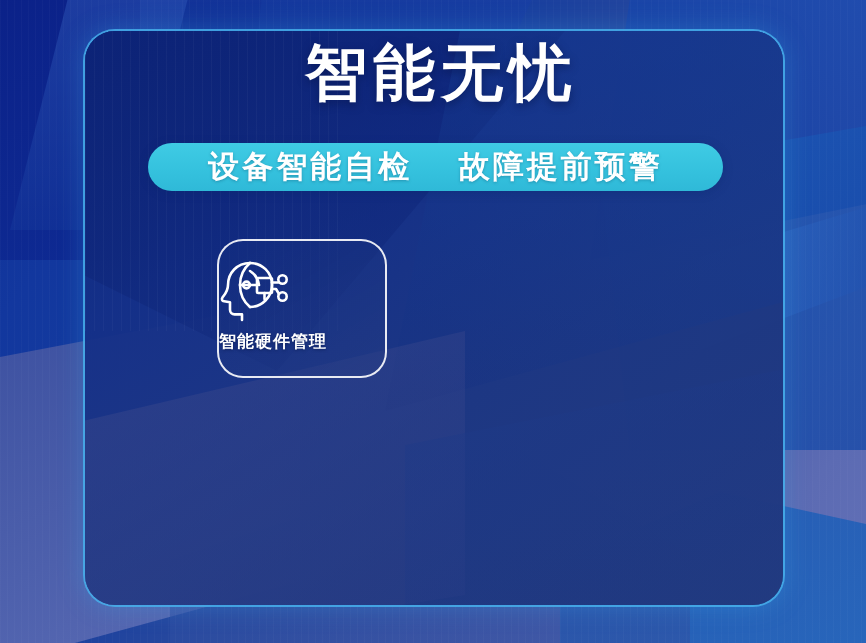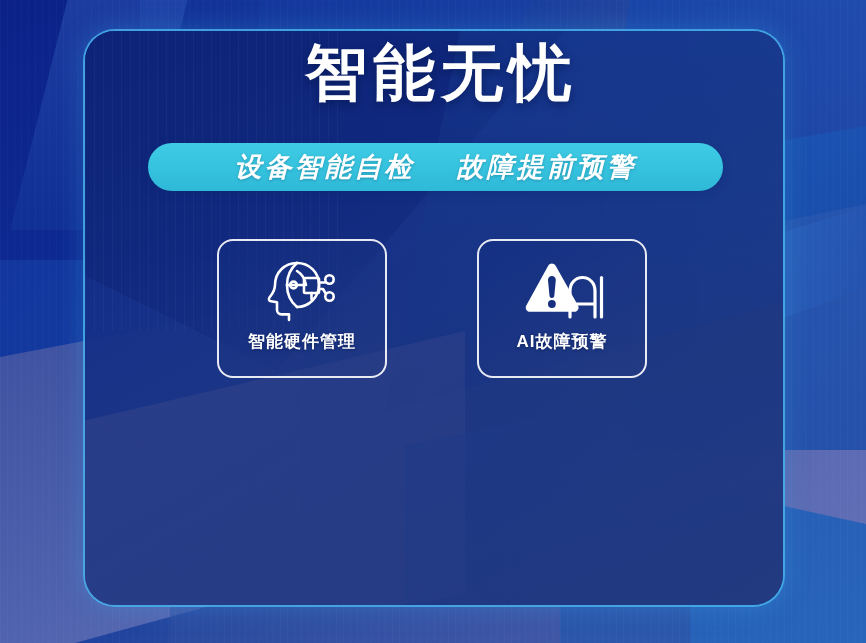--- a/index.html
+++ b/index.html
@@ -80,37 +80,36 @@
     line-height:1.08;
   }
   .subpill{
     position:absolute;left:148px;top:143px;width:575px;height:48px;
     border-radius:24px;
     background:linear-gradient(180deg,#3fcbe4 0%,#35c2de 55%,#2fb9d8 100%);
     display:flex;align-items:center;justify-content:center;
     box-shadow:0 2px 10px rgba(10,40,110,.35);
   }
   .subpill span{
-    color:#ffffff;font-size:27px;font-weight:700;letter-spacing:3px;
+    color:#ffffff;font-size:31px;font-weight:700;letter-spacing:3px;
     white-space:pre;
     text-shadow:0 1px 3px rgba(12,70,100,.35);
-    font-style:italic;
   }
 
   
   .grid{
     position:absolute;left:217px;top:239px;
     display:grid;grid-template-columns:170px 170px;grid-template-rows:139px 139px;
     column-gap:90px;row-gap:32px;
   }
   .card{
     position:relative;
     border:2px solid rgba(255,255,255,.9);
-    border-radius:16px;
-    display:flex;flex-direction:column;align-items:center;justify-content:flex-start;
+    border-radius:26px;
+    display:flex;flex-direction:column;align-items:flex-start;justify-content:flex-start;
     background:linear-gradient(150deg,rgba(18,45,128,.55),rgba(40,62,132,.45));
     overflow:hidden;
   }
   .card .icon{
     margin-top:13px;height:74px;display:flex;align-items:center;justify-content:center;
   }
   .card .clabel{
     color:#fff;font-size:17px;font-weight:700;letter-spacing:1px;
     margin-top:2px;text-shadow:0 1px 3px rgba(6,22,72,.6);
     white-space:nowrap;
@@ -168,30 +167,15 @@
           <circle cx="63.5" cy="21.5" r="4.2"></circle>
           <circle cx="63.5" cy="38.5" r="4.2"></circle>
           <path d="M45.5 35 v6"></path>
         </svg>
       </div>
       <div class="clabel">智能硬件管理</div>
     </div>
 
 
 
-    <div class="card">
-      <div class="icon">
-        <svg width="84" height="64" viewBox="0 0 84 64" fill="none">
-          <g stroke="#ffffff" stroke-width="3.2" fill="none" stroke-linejoin="round" stroke-linecap="round">
-            <path d="M50 58 V32 c0 -8 5.5 -13.5 12.5 -13.5 S75 24 75 32 v26"></path>
-            <path d="M51.5 45 H73.5"></path>
-            <path d="M81.5 18.5 V58"></path>
-          </g>
-          <path d="M28.3 6.5 c1.6 -2.8 5.6 -2.8 7.2 0 L58 46.5 c1.6 2.8 -0.4 6.3 -3.6 6.3 H9.9 c-3.2 0 -5.2 -3.5 -3.6 -6.3 z" fill="#ffffff"></path>
-          <path d="M31.9 17 c2.3 0 4.1 1.9 3.9 4.2 l-1.5 15.5 c-0.1 1.3 -1.2 2.3 -2.4 2.3 s-2.3 -1 -2.4 -2.3 L28 21.2 c-0.2 -2.3 1.6 -4.2 3.9 -4.2 z" fill="#16307f"></path>
-          <circle cx="31.9" cy="45" r="3.9" fill="#16307f"></circle>
-        </svg>
-      </div>
-      <div class="clabel">AI故障预警</div>
-    </div>
 
   </div>
 </div>
 
 </body></html>

